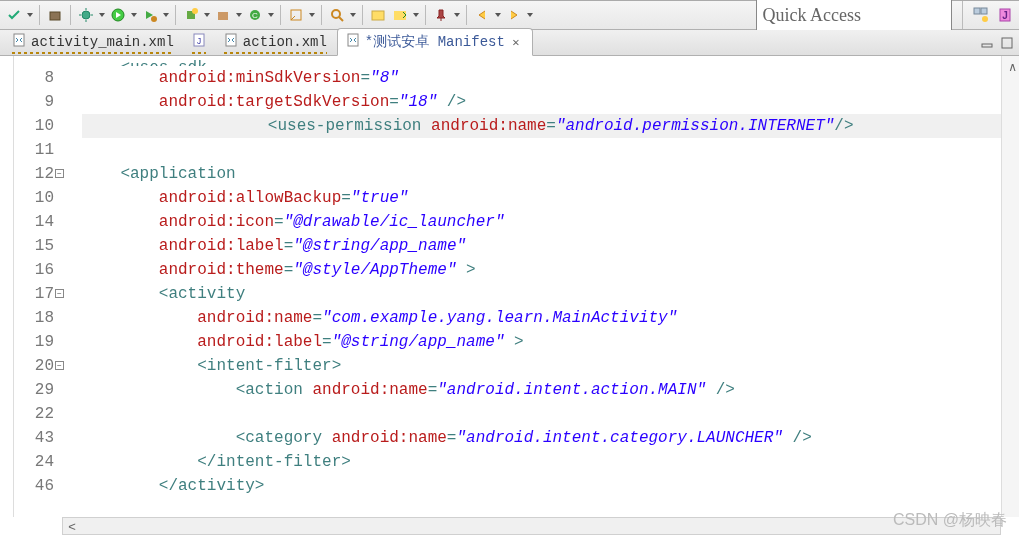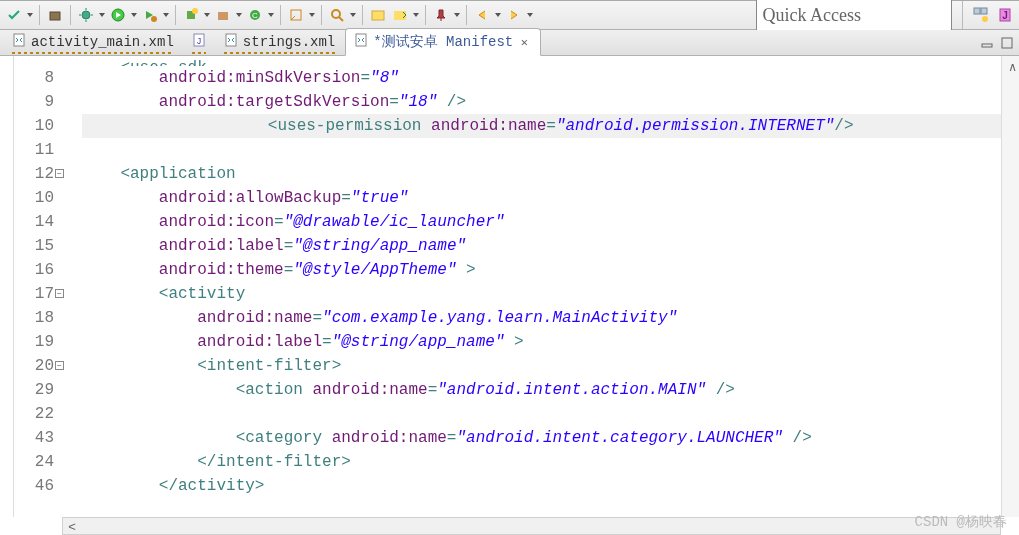--- a/index.html
+++ b/index.html
@@ -26,30 +26,30 @@
 
 .editor-wrap { position: absolute; top: 56px; bottom: 18px; left: 0; right: 0; display: flex; background:#fff; }
 .ruler { width: 14px; background: #fff; border-right:1px solid #ddd; position:relative; }
 .gutter { width: 48px; background: #fff; text-align: right; padding-right: 8px; font-family: Consolas, "Courier New", monospace; font-size: 16px; color: #787878; line-height: 24px; padding-top:0; }
 .gutter .ln { height:24px; position:relative; }
 .fold { position:absolute; right:-10px; top:7px; width:9px; height:9px; border:1px solid #888; background:#fff; font-size:8px; line-height:7px; text-align:center; color:#555; cursor:pointer;}
 .code { flex: 1; font-family: Consolas, "Courier New", monospace; font-size: 16px; line-height: 24px; white-space: pre; padding-left: 20px; overflow:hidden; }
 .cl { height:24px; }
 .hl { background: #f0f0f0; text-align: center; }
 .t-tag { color: #3f7f7f; } 
-.t-attr { color: #701a75; } 
+.t-attr { color: #b91c1c; } 
 .t-val { color: #2a00ff; font-style: italic; } 
 .overview { width:18px; background:#f5f5f5; border-left:1px solid #ddd; }
 
 
 .hscroll { position:absolute; bottom:0; left:62px; right:18px; height:18px; background:#f0f0f0; border:1px solid #d0d0d0; display:flex; align-items:center; }
 .harrow { width:18px; height:16px; display:flex; align-items:center; justify-content:center; cursor:pointer; color:#666; }
 .htrack { flex:1; height:16px; background:#f0f0f0; }
 
-.watermark { position:absolute; right:12px; bottom:4px; color:#bbb; font-size:14px; font-family:Liberation Mono, monospace; pointer-events:none; }
+.watermark { position:absolute; right:12px; bottom:4px; color:#bbb; font-size:16px; font-family:Liberation Sans, sans-serif; pointer-events:none; }
 .vsarrow { position:absolute; right:2px; top:60px; color:#666; font-size:12px; }
 </style>
 </head>
 <body>
 
 <div class="toolbar">
   <span class="tbtn">
       <svg width="14" height="14">
         <path d="M2 7 L5 10 L12 3" stroke="#2a7" stroke-width="2" fill="none"></path>
       </svg>
@@ -187,21 +187,21 @@
             <rect x="2" y="1" width="10" height="12" fill="#fff" stroke="#88b"></rect>
             <text x="7" y="11" text-anchor="middle" fill="#44a" font-size="9">J</text>
           </svg></span>
         <div class="squig"></div>
       </div>
       <div class="tab">
         <span><svg width="14" height="14">
             <rect x="2" y="1" width="10" height="12" fill="#fff" stroke="#888"></rect>
             <path d="M4 5 L6 7 L4 9 M10 5 L8 7 L10 9" stroke="#48a" fill="none"></path>
           </svg></span>
-        <span>strings.xml</span>
+        <span>action.xml</span>
         <div class="squig"></div>
       </div>
       <div class="tab active">
         <span><svg width="14" height="14">
             <rect x="2" y="1" width="10" height="12" fill="#fff" stroke="#888"></rect>
             <path d="M4 5 L6 7 L4 9 M10 5 L8 7 L10 9" stroke="#48a" fill="none"></path>
           </svg></span>
         <span>*测试安卓 Manifest</span>
         <span class="close">✕</span>
       </div>

